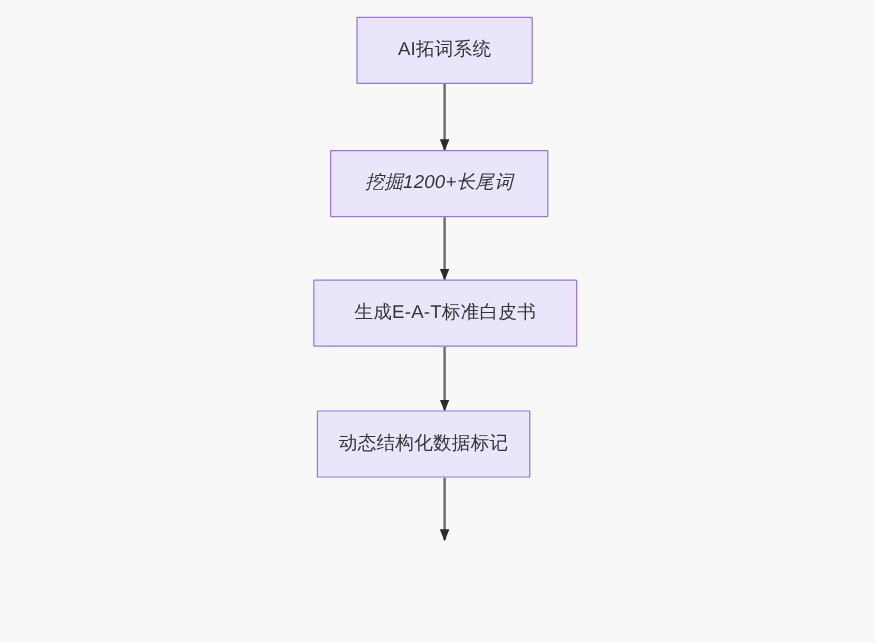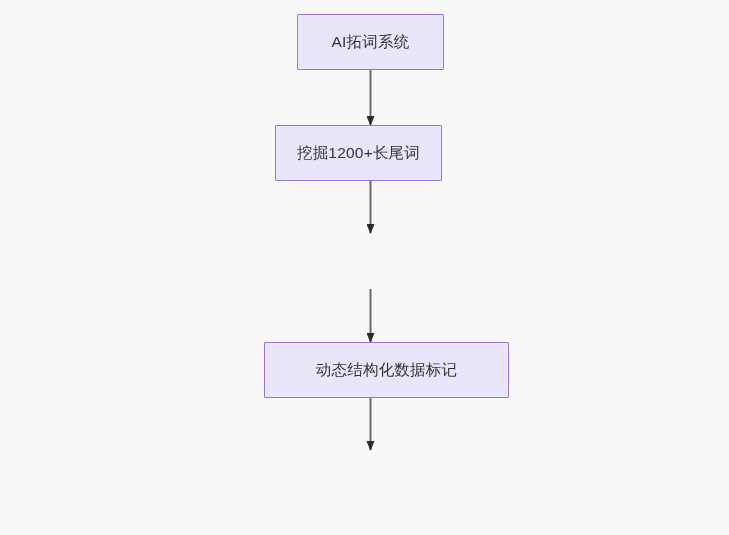--- a/index.html
+++ b/index.html
@@ -49,23 +49,23 @@
     font-size: 15.5px;
     line-height: 1.2;
     color: #333333;
     letter-spacing: 0.2px;
     white-space: nowrap;
     text-align: center;
   }
 
   
   #node-0 { left: 297px; top: 14px;  width: 147px; }
-  #node-1 { left: 275px; top: 125px; width: 167px; }
+  #node-1 { left: 275px; top: 125px; width: 182px; font-style: italic; }
   #node-2 { left: 261px; top: 233px; width: 220px; }
-  #node-3 { left: 264px; top: 342px; width: 245px; }
+  #node-3 { left: 264px; top: 342px; width: 178px; }
   #node-4 { left: 254px; top: 450px; width: 234px; }
 </style>
 </head>
 <body>
 
 <div id="flow-canvas">
 
   <svg class="edge-layer" width="729" height="535" viewBox="0 0 729 535" xmlns="http://www.w3.org/2000/svg">
     <defs>
       <marker id="arrowhead" markerWidth="10" markerHeight="8" refX="9" refY="4" orient="auto" markerUnits="userSpaceOnUse">
@@ -83,19 +83,22 @@
   </svg>
 
   <div class="node" id="node-0">
     <span class="node-label">AI拓词系统</span>
   </div>
 
   <div class="node" id="node-1">
     <span class="node-label">挖掘1200+长尾词</span>
   </div>
 
+  <div class="node" id="node-2">
+    <span class="node-label">生成E-A-T标准白皮书</span>
+  </div>
 
   <div class="node" id="node-3">
     <span class="node-label">动态结构化数据标记</span>
   </div>
 
 
 </div>
 
 </body></html>

